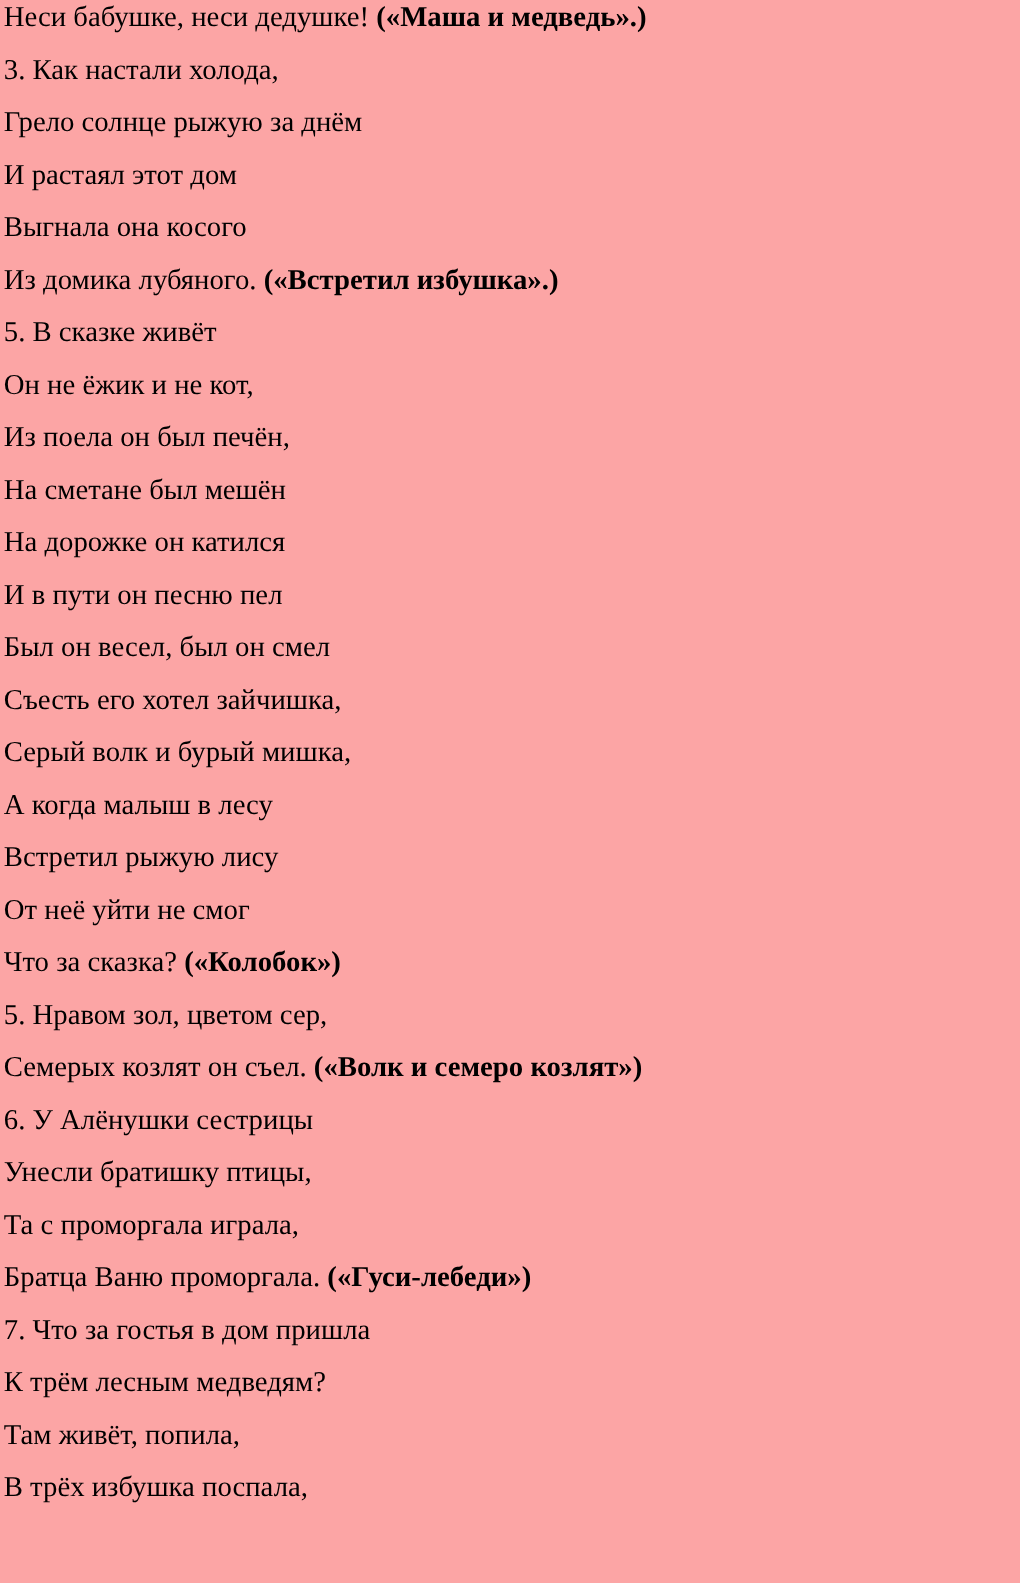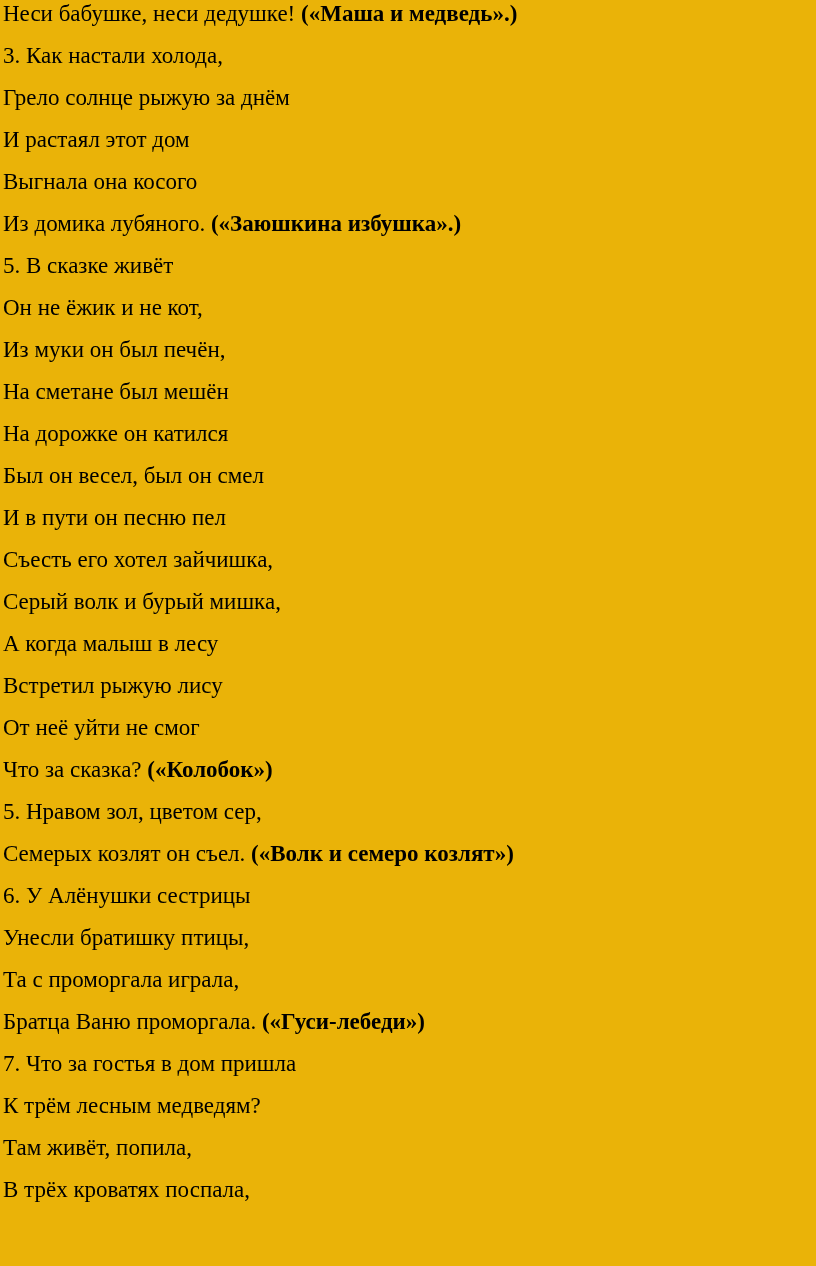--- a/index.html
+++ b/index.html
@@ -5,21 +5,21 @@
   html, body {
     margin: 0;
     padding: 0;
     background: #ffffff;
   }
   .page {
     position: relative;
     width: 816px;
     height: 1266px;
     overflow: hidden;
-    background: #eab308;
+    background: #fca5a5;
     font-family: "Liberation Serif", "DejaVu Serif", serif;
     font-size: 23px;
     color: #000000;
   }
   .doc {
     margin-top: -7px;
     padding-left: 3px;
   }
   .text-line {
     height: 42px;
@@ -32,38 +32,38 @@
 </head>
 <body>
 
 <div class="page">
   <div class="doc">
       <div class="text-line"><span class="run">Неси бабушке, неси дедушке! </span><span class="run bold">(«Маша и медведь».)</span></div>
       <div class="text-line"><span class="run">3. Как настали холода,</span></div>
       <div class="text-line"><span class="run">Грело солнце рыжую за днём</span></div>
       <div class="text-line"><span class="run">И растаял этот дом</span></div>
       <div class="text-line"><span class="run">Выгнала она косого</span></div>
-      <div class="text-line"><span class="run">Из домика лубяного. </span><span class="run bold">(«Заюшкина избушка».)</span></div>
+      <div class="text-line"><span class="run">Из домика лубяного. </span><span class="run bold">(«Встретил избушка».)</span></div>
       <div class="text-line"><span class="run">5. В сказке живёт</span></div>
       <div class="text-line"><span class="run">Он не ёжик и не кот,</span></div>
-      <div class="text-line"><span class="run">Из муки он был печён,</span></div>
+      <div class="text-line"><span class="run">Из поела он был печён,</span></div>
       <div class="text-line"><span class="run">На сметане был мешён</span></div>
       <div class="text-line"><span class="run">На дорожке он катился</span></div>
+      <div class="text-line"><span class="run">И в пути он песню пел</span></div>
       <div class="text-line"><span class="run">Был он весел, был он смел</span></div>
-      <div class="text-line"><span class="run">И в пути он песню пел</span></div>
       <div class="text-line"><span class="run">Съесть его хотел зайчишка,</span></div>
       <div class="text-line"><span class="run">Серый волк и бурый мишка,</span></div>
       <div class="text-line"><span class="run">А когда малыш в лесу</span></div>
       <div class="text-line"><span class="run">Встретил рыжую лису</span></div>
       <div class="text-line"><span class="run">От неё уйти не смог</span></div>
       <div class="text-line"><span class="run">Что за сказка? </span><span class="run bold">(«Колобок»)</span></div>
       <div class="text-line"><span class="run">5. Нравом зол, цветом сер,</span></div>
       <div class="text-line"><span class="run">Семерых козлят он съел. </span><span class="run bold">(«Волк и семеро козлят»)</span></div>
       <div class="text-line"><span class="run">6. У Алёнушки сестрицы</span></div>
       <div class="text-line"><span class="run">Унесли братишку птицы,</span></div>
       <div class="text-line"><span class="run">Та с проморгала играла,</span></div>
       <div class="text-line"><span class="run">Братца Ваню проморгала. </span><span class="run bold">(«Гуси-лебеди»)</span></div>
       <div class="text-line"><span class="run">7. Что за гостья в дом пришла</span></div>
       <div class="text-line"><span class="run">К трём лесным медведям?</span></div>
       <div class="text-line"><span class="run">Там живёт, попила,</span></div>
-      <div class="text-line"><span class="run">В трёх кроватях поспала,</span></div>
+      <div class="text-line"><span class="run">В трёх избушка поспала,</span></div>
     </div>
 </div>
 
 </body></html>

